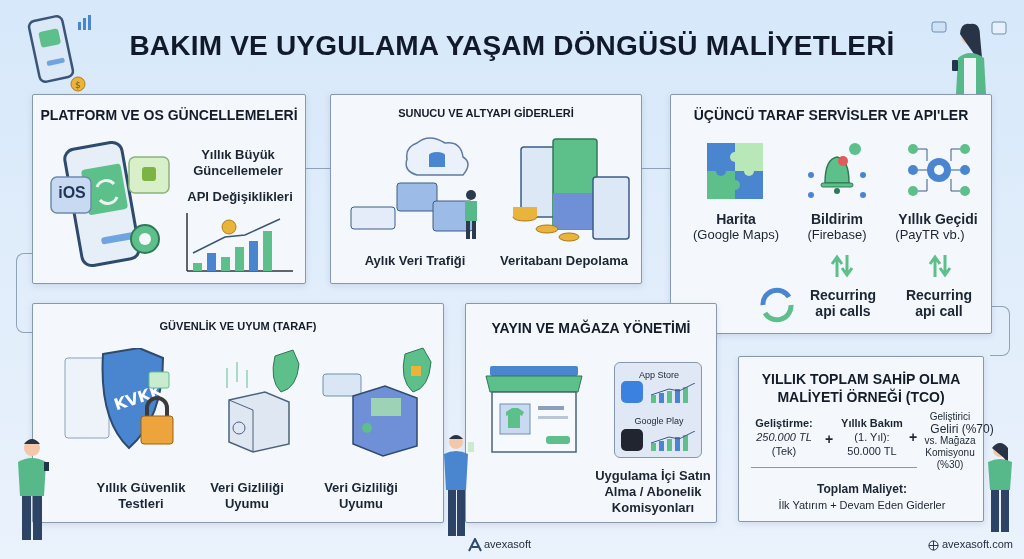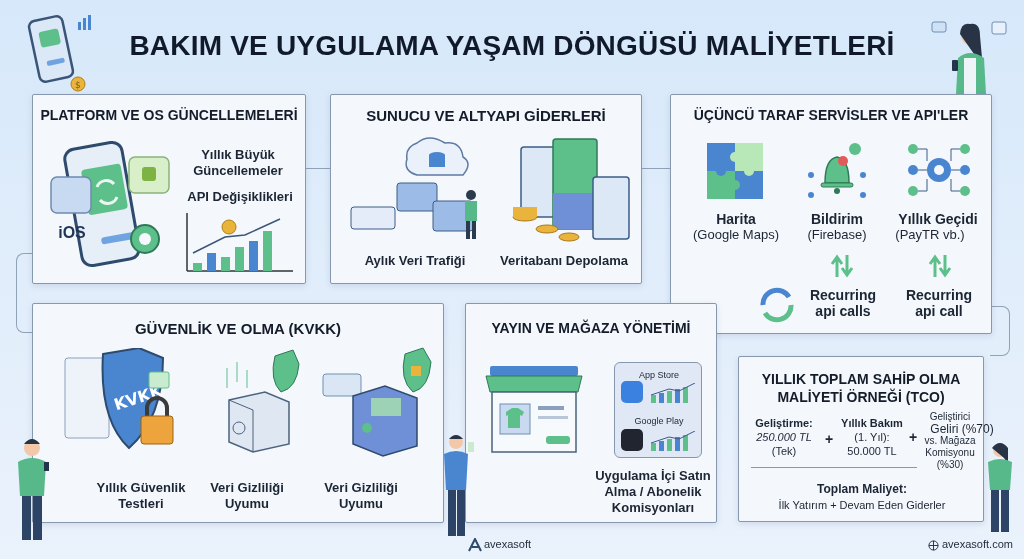--- a/index.html
+++ b/index.html
@@ -14,21 +14,21 @@
   .title {
     position: absolute; left: 0; width: 1024px; top: 30px; text-align: center;
     font-size: 28px; font-weight: 900; letter-spacing: 0.2px; color: #111a2b;
   }
   .card {
     position: absolute; background: #f4f8fd; border: 1.5px solid #8797ad;
     border-radius: 2px; box-shadow: 0 2px 6px rgba(60,90,130,0.15);
   }
   .card-title {
     position: absolute; left: 0; right: 0; text-align: center;
-    font-weight: 800; font-size: 15px; color: #141c29;
+    font-weight: 800; font-size: 11px; color: #141c29;
   }
   .lbl { position: absolute; text-align: center; font-weight: 700; font-size: 13px; line-height: 16px; color: #1c2533; }
   .sub { font-weight: 400; }
   .conn { position: absolute; border: 1.3px solid #8fa2b8; }
   svg { display: block; }
   .footer-text { position: absolute; font-size: 11px; color: #1e2a3a; }
 </style>
 </head>
 <body>
 
@@ -72,21 +72,21 @@
       <rect x="42" y="28" width="40" height="46" rx="4" transform="rotate(-10 57 65)" fill="#5dbf8a"></rect>
       <path d="M52 48 a10 10 0 0 1 17 -3 M72 58 a10 10 0 0 1 -17 3" stroke="#eaf7ef" stroke-width="3" fill="none"></path>
       <rect x="50" y="98" width="34" height="7" rx="3" transform="rotate(-10 57 65)" fill="#6fa4e0"></rect>
       <rect x="6" y="38" width="40" height="36" rx="6" fill="#c8daf2" stroke="#6d8ab0" stroke-width="1.5"></rect>
       <rect x="84" y="18" width="40" height="36" rx="6" fill="#d9efc9" stroke="#89b47a" stroke-width="1.5"></rect>
       <rect x="97" y="28" width="14" height="14" rx="3" fill="#7cb342"></rect>
       <circle cx="100" cy="100" r="14" fill="#5dbf8a" stroke="#2f7a56" stroke-width="2"></circle>
       <circle cx="100" cy="100" r="6" fill="#f4f8fd"></circle>
     </svg>
   </div>
-  <div class="lbl" style="left:20px;top:90px;width:38px;font-size:16px;color:#1f3555;margin-top:40px;">iOS</div>
+  <div class="lbl" style="left:20px;top:90px;width:38px;font-size:16px;color:#1f3555;">iOS</div>
   <div class="lbl" style="left:150px;top:52px;width:110px;">Yıllık Büyük Güncellemeler</div>
   <div class="lbl" style="left:144px;top:94px;width:126px;">API Değişiklikleri</div>
   <div class="abs" style="left:152px;top:118px;">
     <svg width="110" height="62" viewBox="0 0 110 62">
       <line x1="2" y1="0" x2="2" y2="58" stroke="#333" stroke-width="1.5"></line>
       <line x1="2" y1="58" x2="108" y2="58" stroke="#333" stroke-width="1.5"></line>
       <rect x="8" y="50" width="9" height="8" fill="#5dbf8a"></rect>
       <rect x="22" y="40" width="9" height="18" fill="#4a86d0"></rect>
       <rect x="36" y="44" width="9" height="14" fill="#5dbf8a"></rect>
       <rect x="50" y="34" width="9" height="24" fill="#5dbf8a"></rect>
@@ -190,21 +190,21 @@
     <svg width="40" height="36" viewBox="0 0 40 36">
       <path d="M6 18 A14 14 0 0 1 32 10" stroke="#4a86d0" stroke-width="5" fill="none"></path>
       <path d="M34 18 A14 14 0 0 1 8 26" stroke="#5dbf8a" stroke-width="5" fill="none"></path>
     </svg>
   </div>
   <div class="lbl" style="left:130px;top:192px;width:84px;font-size:14px;">Recurring api calls</div>
   <div class="lbl" style="left:226px;top:192px;width:84px;font-size:14px;">Recurring api call</div>
 </div>
 
 <div class="card" style="left:32px;top:303px;width:412px;height:220px;">
-  <div class="card-title" style="top:16px;">GÜVENLİK VE OLMA (KVKK)</div>
+  <div class="card-title" style="top:16px;">GÜVENLİK VE UYUM (TARAF)</div>
   <div class="abs" style="left:26px;top:44px;">
     <svg width="130" height="110" viewBox="0 0 130 110">
       <rect x="6" y="10" width="44" height="80" rx="3" fill="#eef3fa" stroke="#8aa0bc"></rect>
       <path d="M44 6 L80 0 L104 10 Q104 70 70 100 Q40 72 44 6 Z" fill="#4a86d0" stroke="#2e4a6d" stroke-width="2"></path>
       <text x="54" y="58" font-size="16" font-weight="bold" fill="#fff" font-family="DejaVu Sans, sans-serif" transform="rotate(-18 70 50)">KVKK</text>
       <rect x="90" y="24" width="20" height="16" rx="2" fill="#c9ecd0" stroke="#5dbf8a"></rect>
       <path d="M88 68 V60 a10 10 0 0 1 20 0 V68" stroke="#3b3b3b" stroke-width="4" fill="none"></path>
       <rect x="82" y="68" width="32" height="28" rx="3" fill="#eea43c" stroke="#9c6313"></rect>
     </svg>
   </div>

